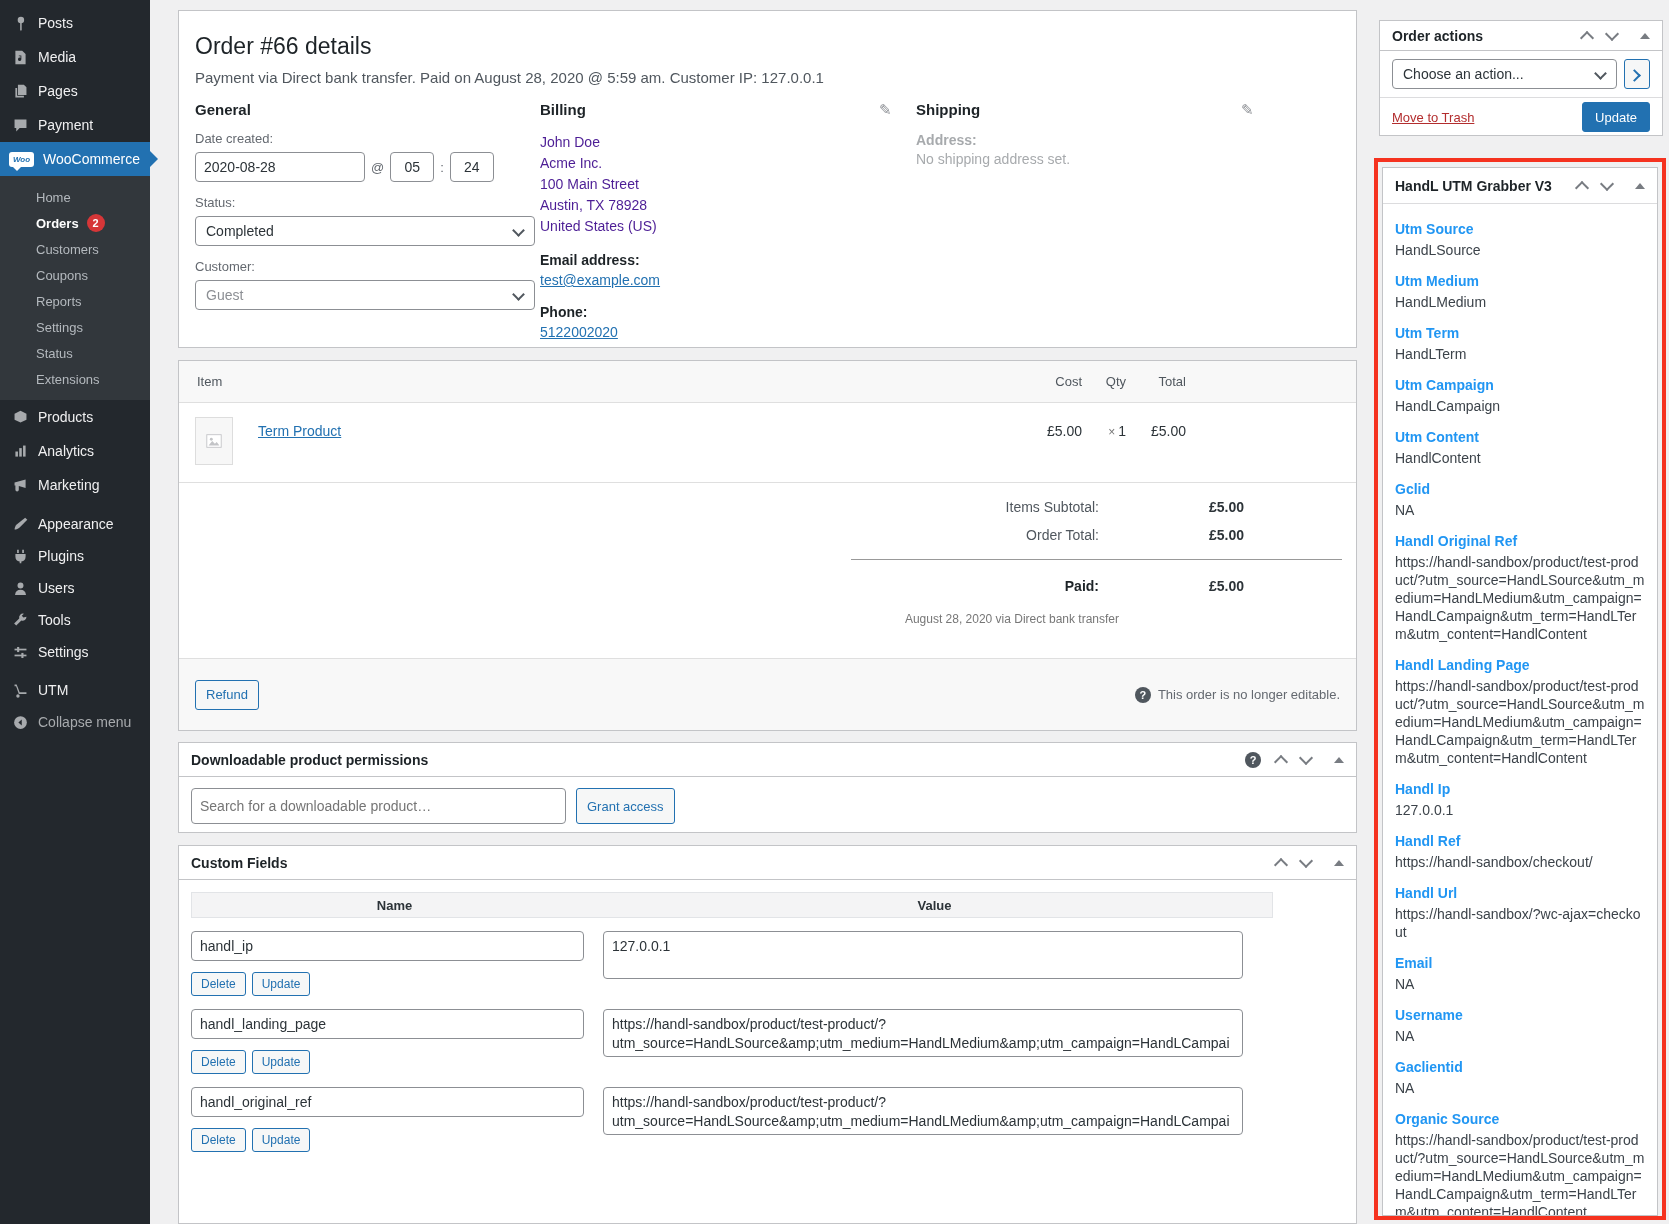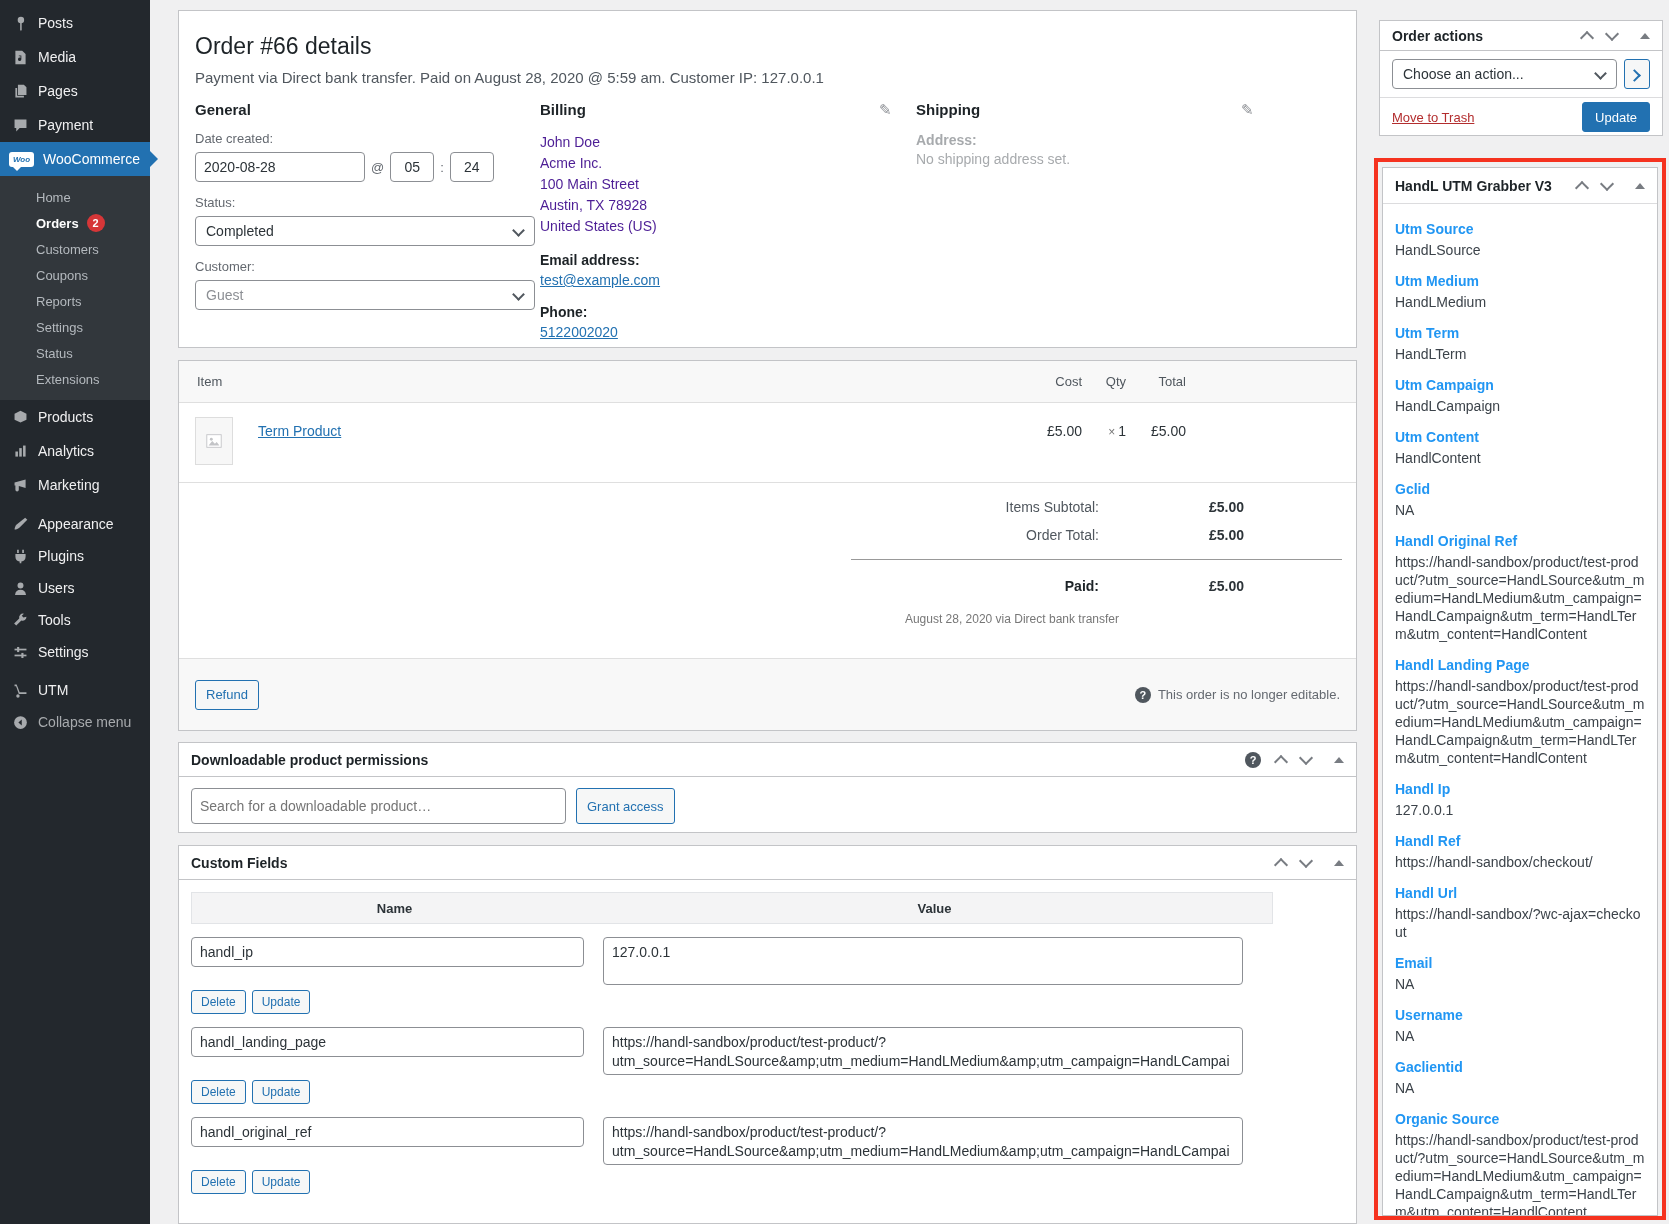--- a/index.html
+++ b/index.html
@@ -89,28 +89,28 @@
   .helpdot{width:16px;height:16px;border-radius:50%;background:#50575e;color:#fff;font-size:11px;font-weight:700;
            display:inline-flex;align-items:center;justify-content:center;cursor:pointer;flex:none;}
   
   #downloads-box{left:178px;top:742px;width:1179px;height:91px;}
   .dl-body{display:flex;align-items:center;gap:10px;padding:11px 12px;}
   #dl-search{width:375px;height:36px;}
   #grant-btn{height:36px;}
   
   #fields-box{left:178px;top:845px;width:1179px;height:379px;}
   .cf-table{margin:12px 0 0 12px;width:1082px;}
-  .cf-headband{height:32px;background:#f4f4f5;border:1px solid #e2e4e7;display:flex;align-items:center;
+  .cf-headband{height:26px;background:#f4f4f5;border:1px solid #e2e4e7;display:flex;align-items:center;
                font-size:13px;font-weight:700;color:#2c3338;box-sizing:border-box;}
   .cf-name-h{width:405px;text-align:center;}
   .cf-value-h{flex:1;text-align:center;}
   .cf-row{display:flex;margin-top:13px;}
   .cf-left{width:412px;}
   .cf-name-input{width:393px;}
-  .cf-btns{margin-top:23px;display:flex;gap:6px;}
+  .cf-btns{margin-top:11px;display:flex;gap:6px;}
   .cf-value-ta{width:640px;height:48px;border:1px solid #8c8f94;border-radius:4px;padding:5px 8px;font-size:14px;
                font-family:inherit;color:#2c3338;resize:none;overflow:hidden;box-sizing:border-box;line-height:19px;background:#fff;}
   
   #actions-box{left:1379px;top:20px;width:284px;height:116px;}
   #actions-box .pb-head{height:30px;}
   .oa-body{display:flex;gap:7px;padding:8px 12px;}
   #oa-select{flex:1;width:auto;}
   .oa-go{width:26px;height:30px;border:1px solid #2271b1;border-radius:3px;background:#f6f7f7;position:relative;cursor:pointer;flex:none;}
   .oa-go .chev{right:10px;top:11px;border-color:#2271b1;transform:rotate(-45deg);}
   .oa-foot{border-top:1px solid #dcdcde;display:flex;align-items:center;justify-content:space-between;padding:4px 12px 0;}

